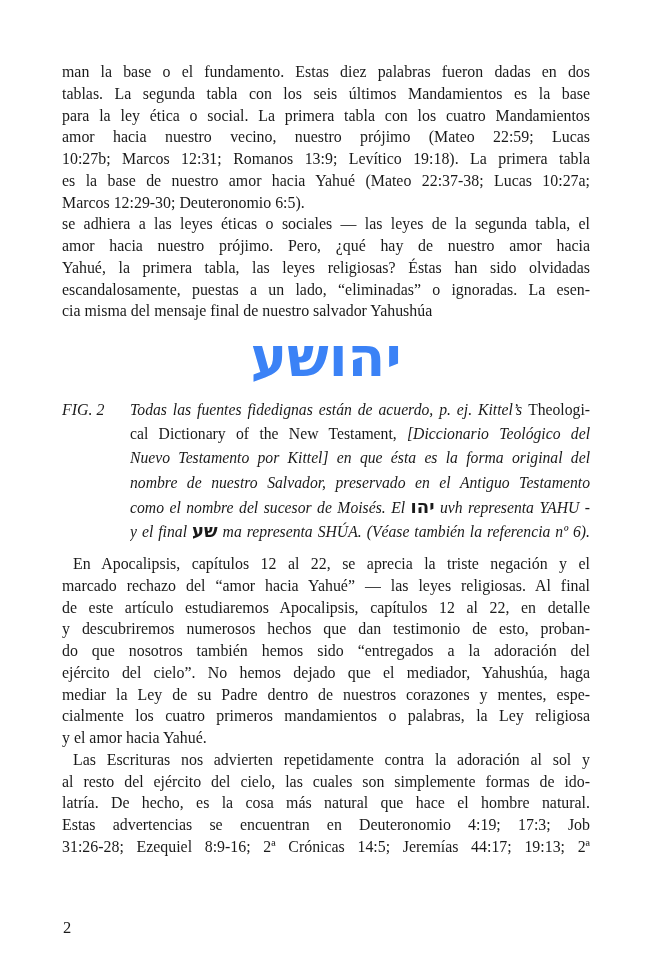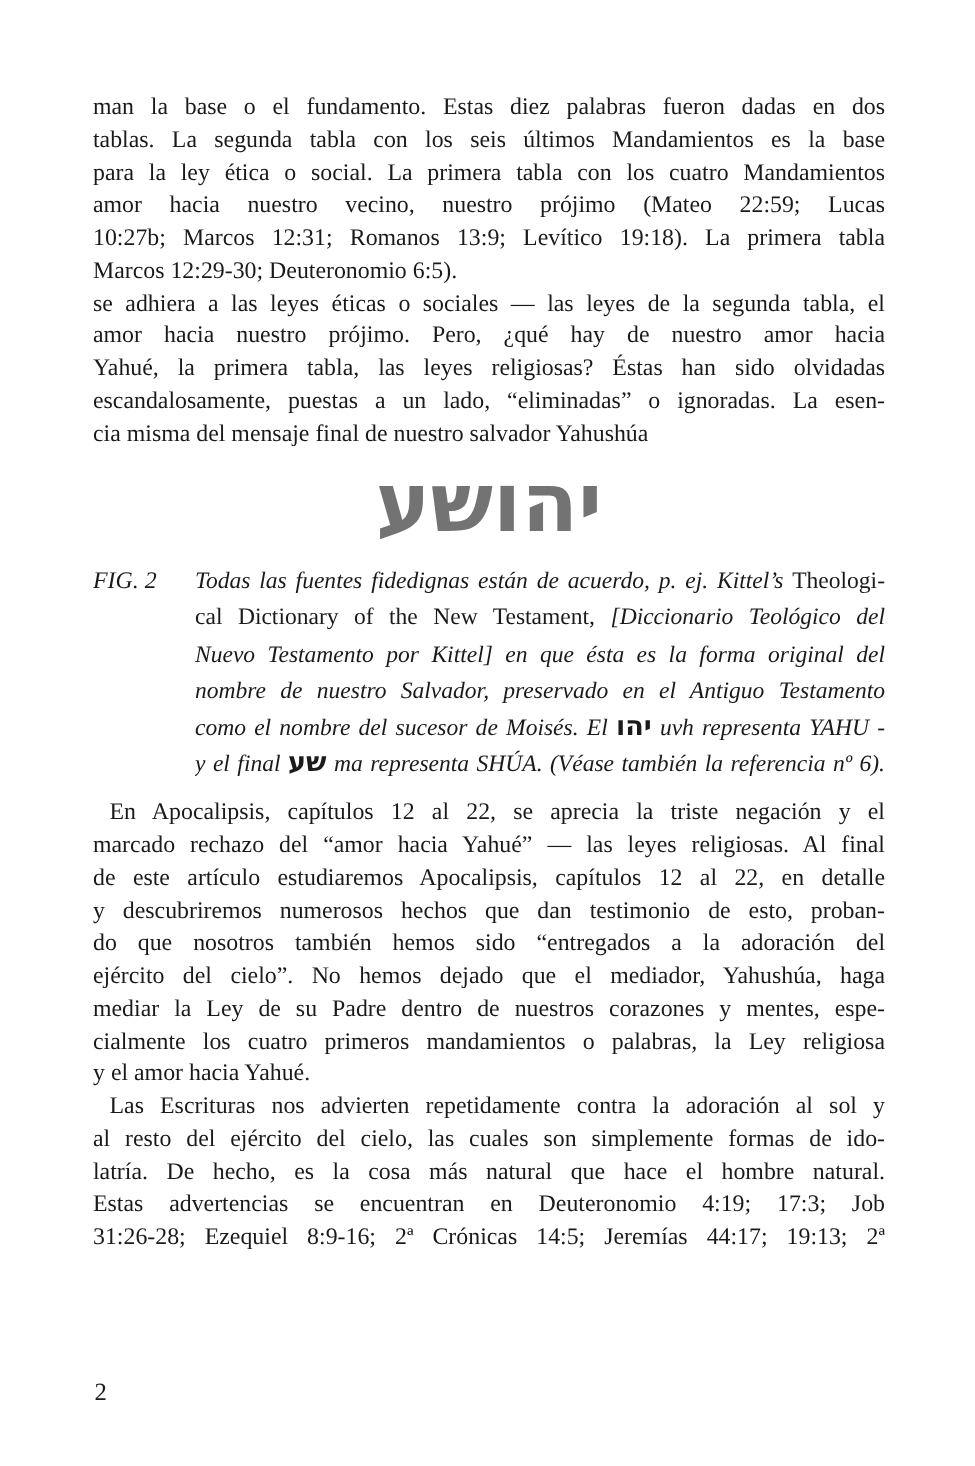--- a/index.html
+++ b/index.html
@@ -37,21 +37,21 @@
 
   .hebrew-display {
     margin-top: 3px;
     margin-bottom: 6px;
     height: 67px;
     line-height: 64px;
     text-align: center;
     font-family: "DejaVu Sans", sans-serif;
     font-weight: bold;
     font-size: 55px;
-    color: #737373;
+    color: #3b82f6;
     direction: rtl;
   }
 
   .caption {
     position: relative;
     padding-left: 68px;
     margin-bottom: 10px;
   }
   .cap-label {
     position: absolute;
@@ -87,20 +87,21 @@
 <body>
 
 <div class="text-column">
 
   <div class="para">
       <div class="line jl"><span>man la base o el fundamento. Estas diez palabras fueron dadas en dos</span></div>
       <div class="line jl"><span>tablas. La segunda tabla con los seis últimos Mandamientos es la base</span></div>
       <div class="line jl"><span>para la ley ética o social. La primera tabla con los cuatro Mandamientos</span></div>
       <div class="line jl"><span>amor hacia nuestro vecino, nuestro prójimo (Mateo 22:59; Lucas</span></div>
       <div class="line jl"><span>10:27b; Marcos 12:31; Romanos 13:9; Levítico 19:18). La primera tabla</span></div>
+      <div class="line jl"><span>es la base de nuestro amor hacia Yahué (Mateo 22:37-38; Lucas 10:27a;</span></div>
       <div class="line"><span>Marcos 12:29-30; Deuteronomio 6:5).</span></div>
     </div>
 
   <div class="para">
       <div class="line jl"><span>se adhiera a las leyes éticas o sociales — las leyes de la segunda tabla, el</span></div>
       <div class="line jl"><span>amor hacia nuestro prójimo. Pero, ¿qué hay de nuestro amor hacia</span></div>
       <div class="line jl"><span>Yahué, la primera tabla, las leyes religiosas? Éstas han sido olvidadas</span></div>
       <div class="line jl"><span>escandalosamente, puestas a un lado, “eliminadas” o ignoradas. La esen-</span></div>
       <div class="line"><span>cia misma del mensaje final de nuestro salvador Yahushúa</span></div>
     </div>

